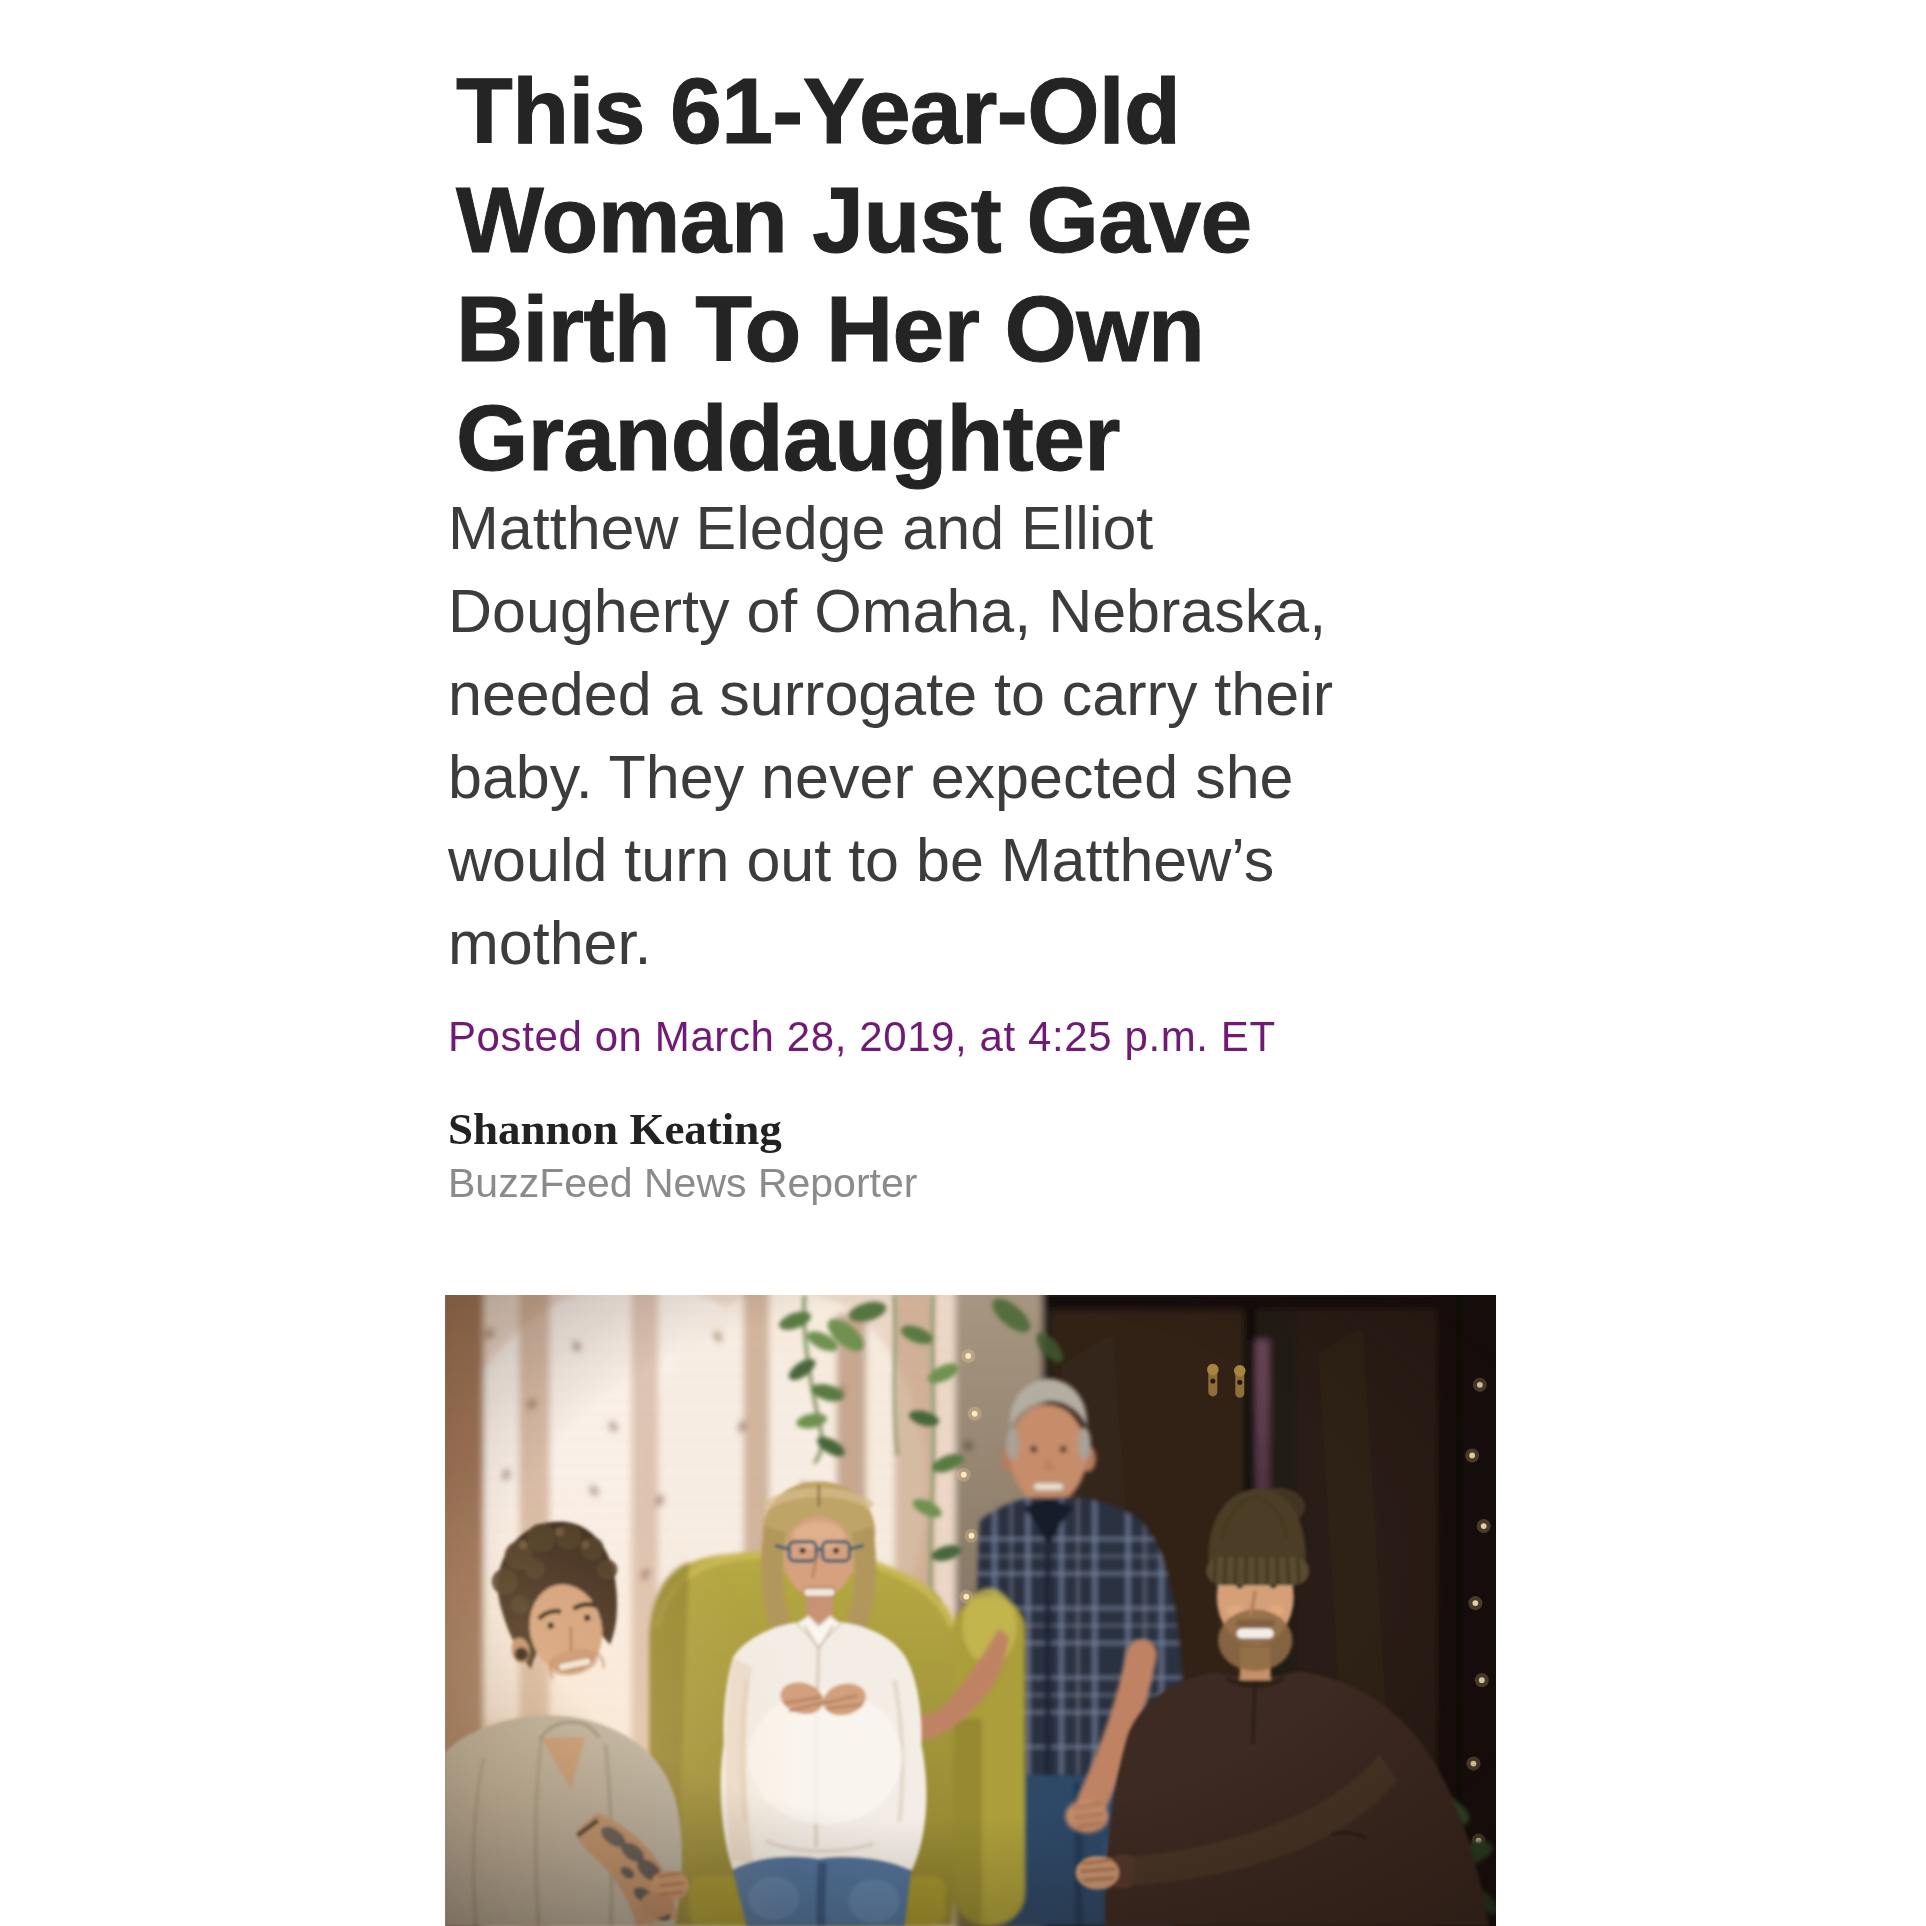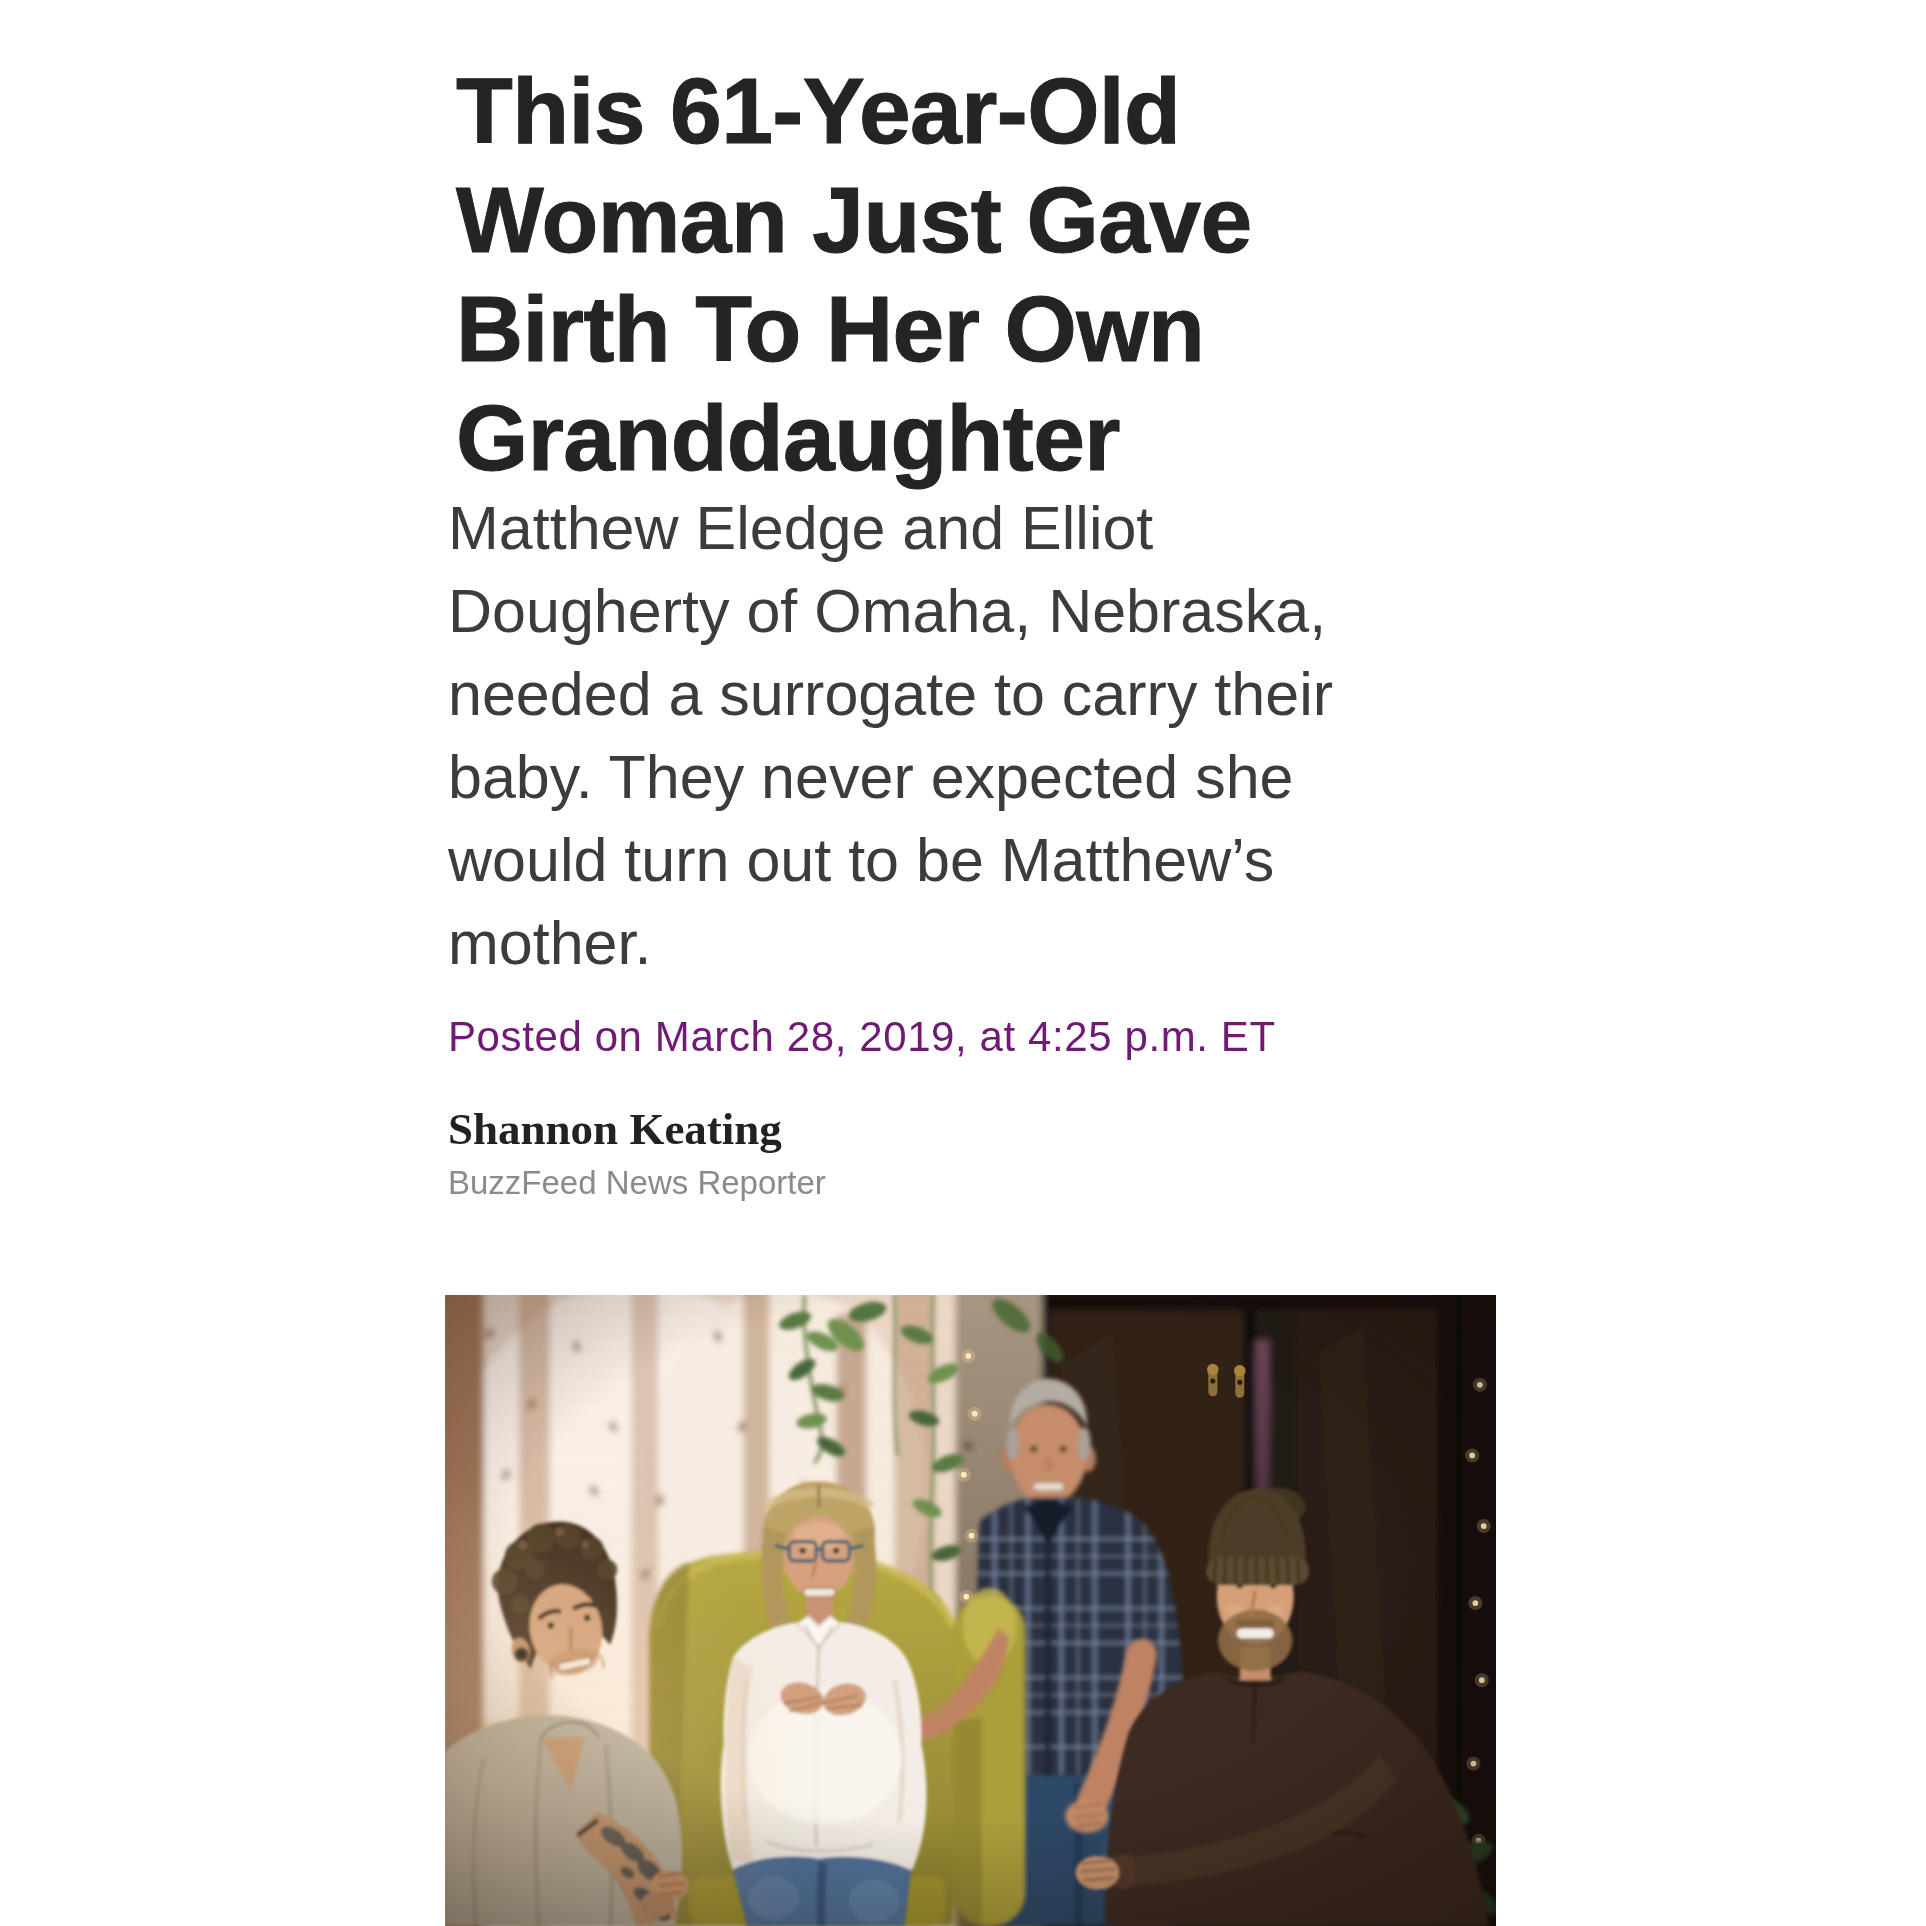--- a/index.html
+++ b/index.html
@@ -66,21 +66,21 @@
     line-height: 49px;
     color: #222222;
     text-decoration: none;
     cursor: pointer;
   }
   .author-title {
     position: absolute;
     left: 448px;
     top: 1160px;
     width: 1104px;
-    font-size: 33px;
+    font-size: 41px;
     line-height: 46px;
     color: #8b8b8b;
   }
   .photo {
     position: absolute;
     left: 445px;
     top: 1295px;
     width: 1051px;
     height: 631px;
     overflow: hidden;

